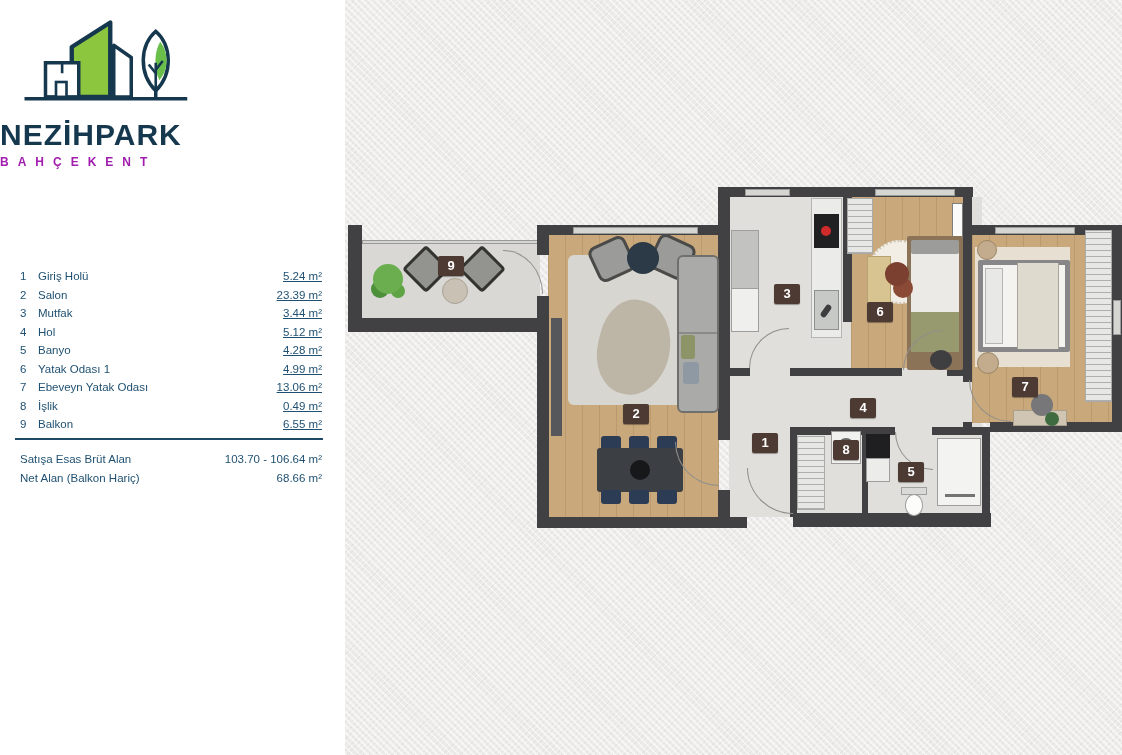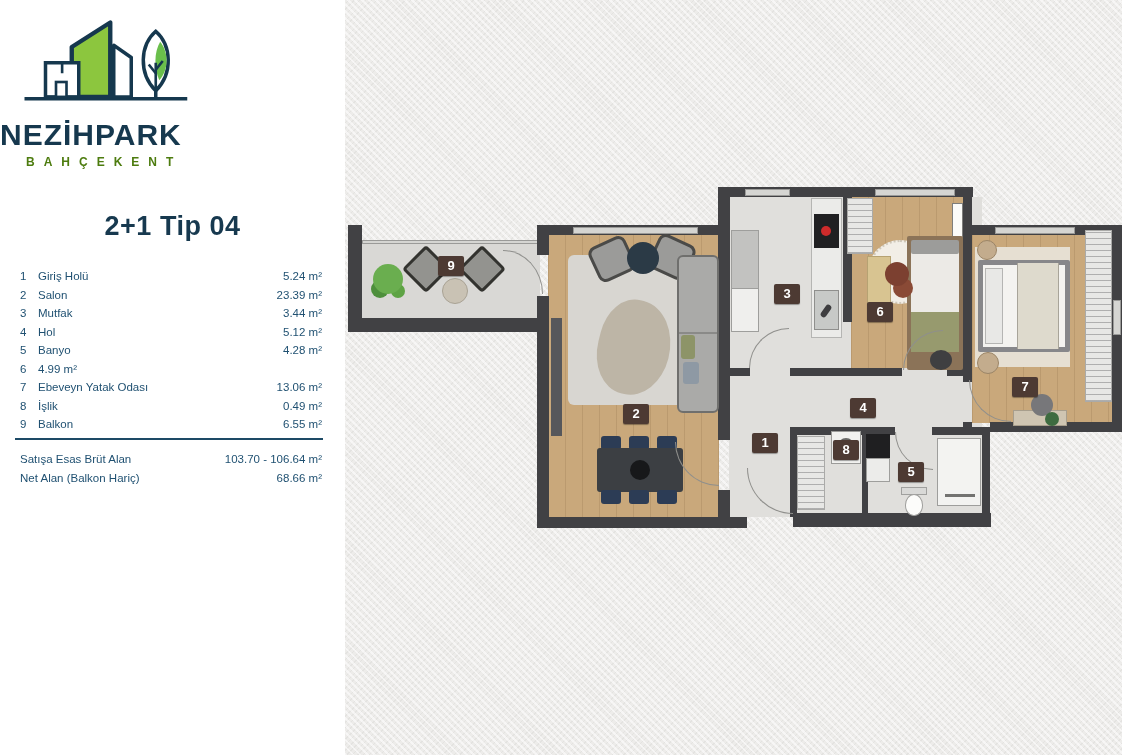--- a/index.html
+++ b/index.html
@@ -3,28 +3,28 @@
 <meta charset="utf-8">
 <style>
   html,body{margin:0;padding:0;background:#fff;}
   .page{position:relative;width:1122px;height:755px;overflow:hidden;
         font-family:"Liberation Sans",sans-serif;background:#ffffff;}
 
   
   .left-panel{position:absolute;left:0;top:0;width:345px;height:755px;background:#ffffff;}
   .logo-wrap{position:absolute;left:0;top:10px;width:345px;text-align:left;}
   .logo-name{font-size:30px;font-weight:800;letter-spacing:1px;color:#16384e;margin-top:2px;}
-  .logo-sub{font-size:12px;font-weight:600;letter-spacing:9px;color:#4d7c0f;margin-top:3px;padding-left:26px;}
+  .logo-sub{font-size:12px;font-weight:600;letter-spacing:9px;color:#a21caf;margin-top:3px;padding-left:0;}
   .plan-title{position:absolute;left:0;top:211px;width:345px;text-align:center;
               font-size:27px;font-weight:800;color:#17394f;letter-spacing:0.5px;}
   .room-table{position:absolute;left:20px;top:267px;width:302px;color:#1f5071;font-size:11.5px;}
   .room-row{display:flex;height:18.5px;line-height:18.5px;}
   .room-no{width:18px;}
   .room-name{flex:1;}
-  .room-area{text-align:right;}
+  .room-area{text-align:right;text-decoration:underline;}
   .table-divider{position:absolute;left:15px;top:438px;width:308px;height:2px;background:#1d4a66;}
   .summary{position:absolute;left:20px;top:450px;width:302px;color:#1f5071;font-size:11.5px;}
   .summary-row{display:flex;height:18.5px;line-height:18.5px;}
   .summary-label{flex:1;}
   .summary-value{}
 
   
   .plan-area{position:absolute;left:345px;top:0;width:777px;height:755px;
     background-color:#edecea;
     background-image:
@@ -68,21 +68,20 @@
         <path d="M183,34 C193,46 193,66 182,78 C176,64 176,46 183,34 Z" fill="#6abf4b"></path>
         <line x1="178" y1="90" x2="178" y2="58" stroke="#16384e" stroke-width="3"></line>
         <line x1="178" y1="70" x2="170" y2="60" stroke="#16384e" stroke-width="3"></line>
         <line x1="178" y1="66" x2="186" y2="56" stroke="#16384e" stroke-width="3"></line>
         <line x1="178" y1="90" x2="178" y2="99" stroke="#16384e" stroke-width="4"></line>
       </svg>
       <div class="logo-name">NEZİHPARK</div>
       <div class="logo-sub">BAHÇEKENT</div>
     </div>
 
-    <div class="plan-title">2+1 Tip 04</div>
 
     <div class="room-table" id="room-rows">
   <div class="room-row">
     <span class="room-no">1</span>
     <span class="room-name">Giriş Holü</span>
     <span class="room-area">5.24 m²</span>
   </div>
 
   <div class="room-row">
     <span class="room-no">2</span>
@@ -103,20 +102,21 @@
   </div>
 
   <div class="room-row">
     <span class="room-no">5</span>
     <span class="room-name">Banyo</span>
     <span class="room-area">4.28 m²</span>
   </div>
 
   <div class="room-row">
     <span class="room-no">6</span>
+    <span class="room-name">Yatak Odası 1</span>
     <span class="room-area">4.99 m²</span>
   </div>
 
   <div class="room-row">
     <span class="room-no">7</span>
     <span class="room-name">Ebeveyn Yatak Odası</span>
     <span class="room-area">13.06 m²</span>
   </div>
 
   <div class="room-row">

